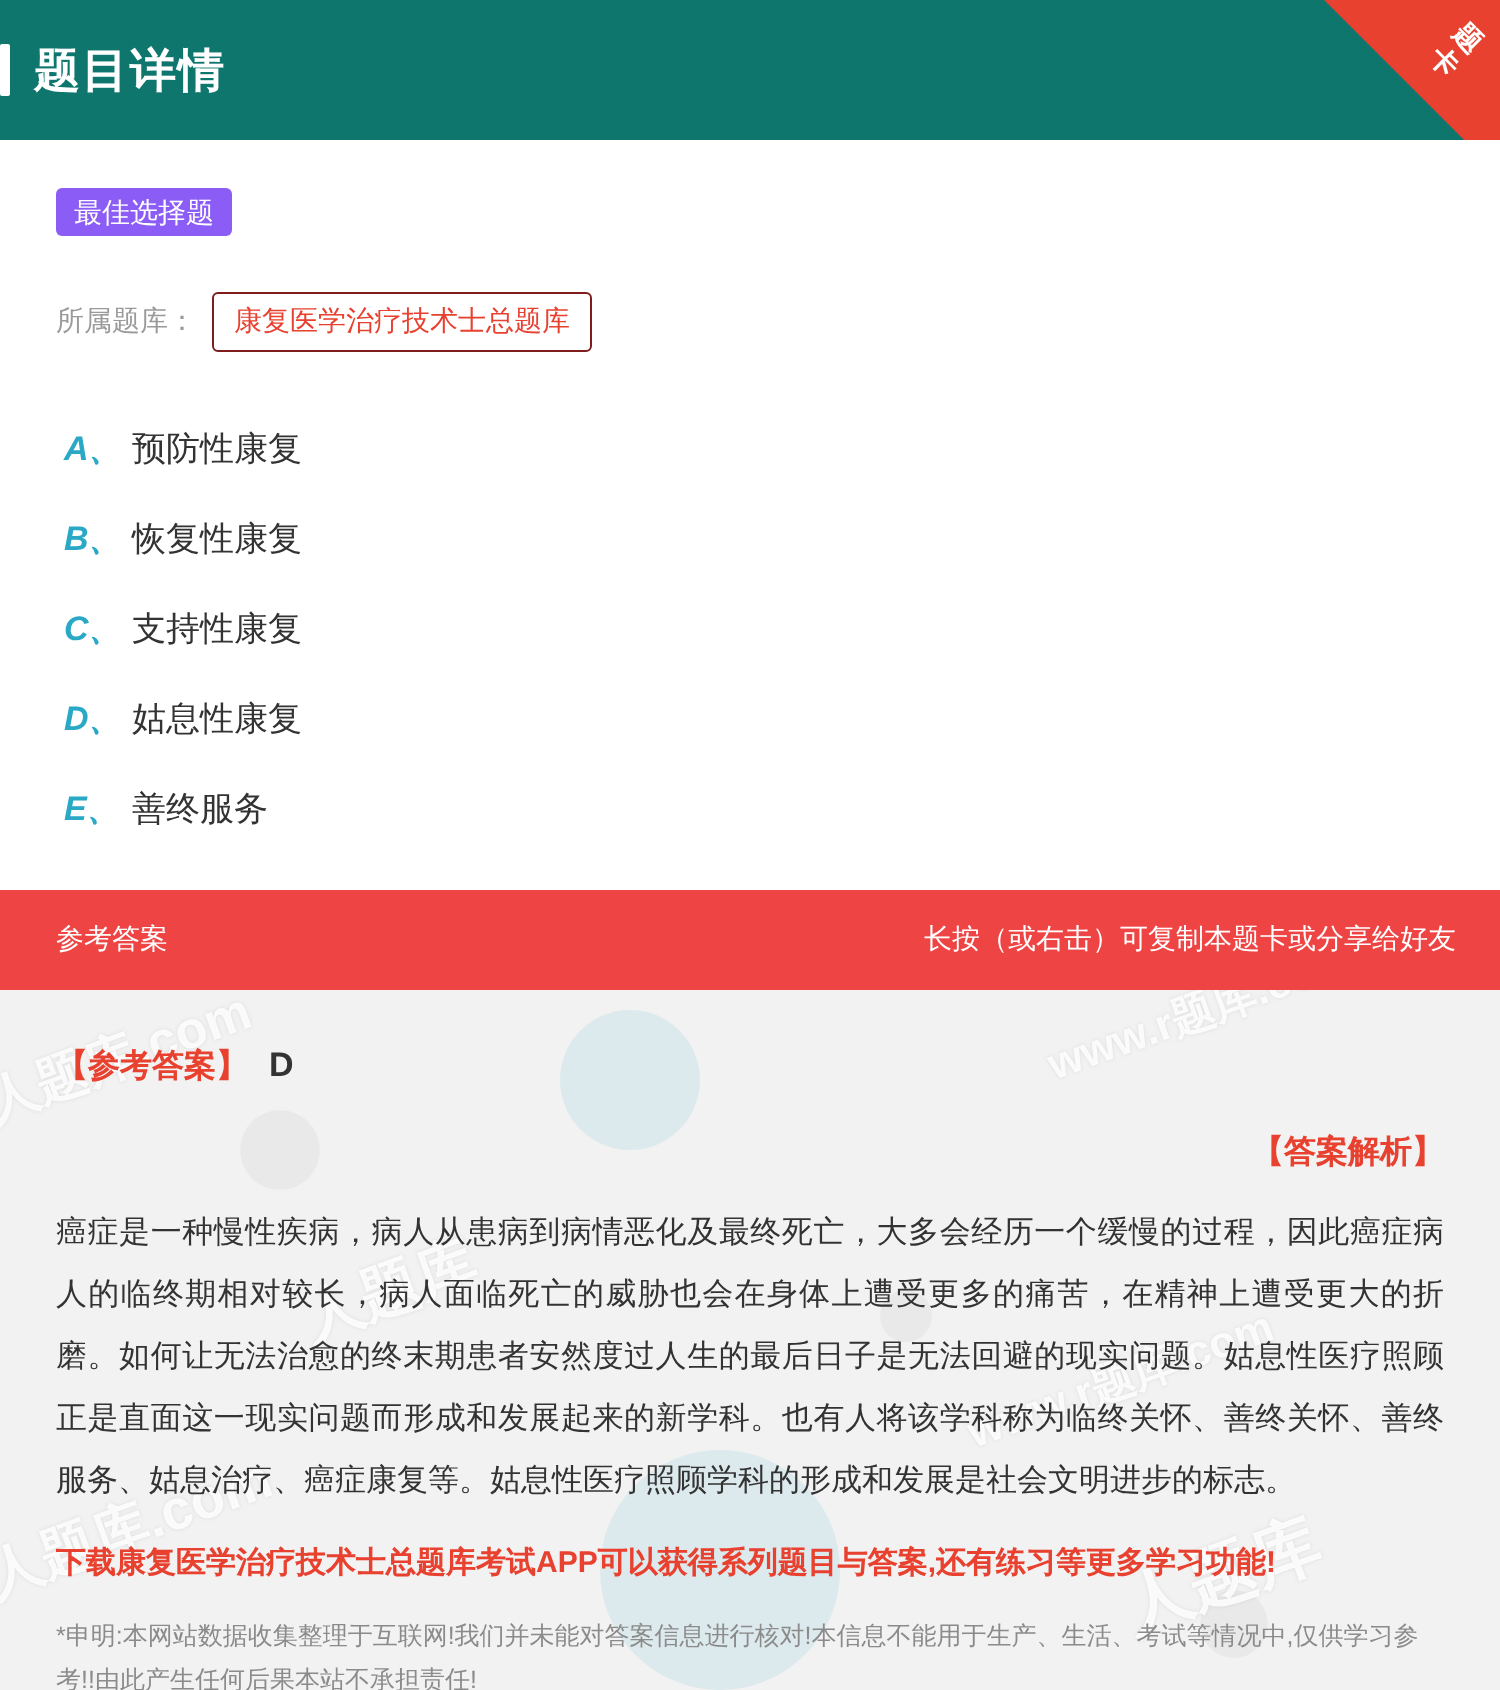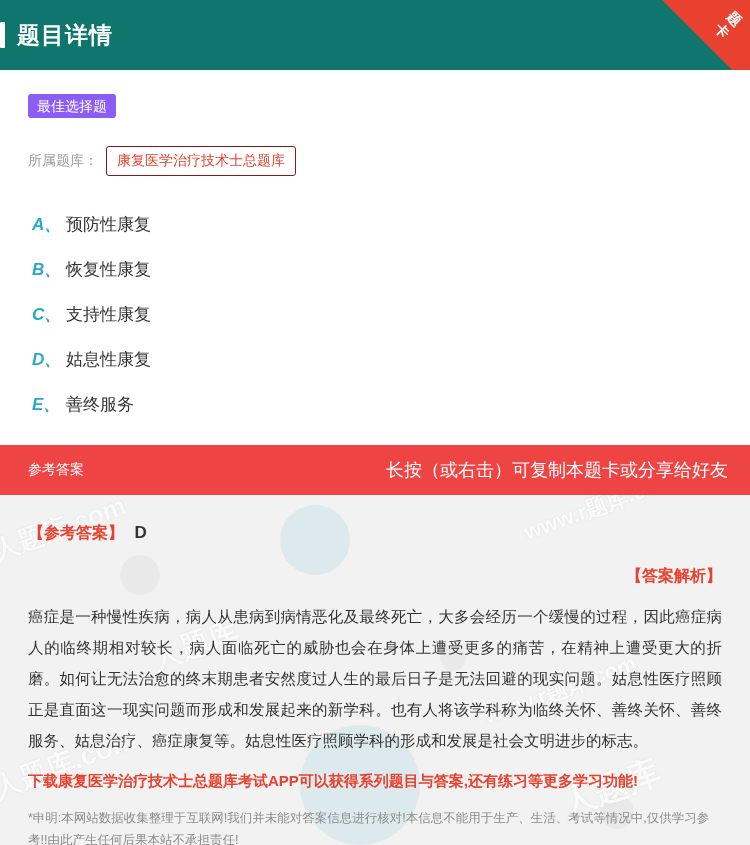--- a/index.html
+++ b/index.html
@@ -136,21 +136,21 @@
   .answer-head {
     background: #ef4444;
     height: 50px;
     display: flex;
     align-items: center;
     justify-content: space-between;
     padding: 0 22px 0 28px;
     color: #ffffff;
   }
   .answer-head-left { font-size: 14px; }
-  .answer-head-right { font-size: 18px; }
+  .answer-head-right { font-size: 14px; }
 
   
   .answer-body {
     position: relative;
     background: #f2f2f2;
     height: 356px;
     padding: 28px 28px 0 28px;
     overflow: hidden;
   }
   .ans-label {

